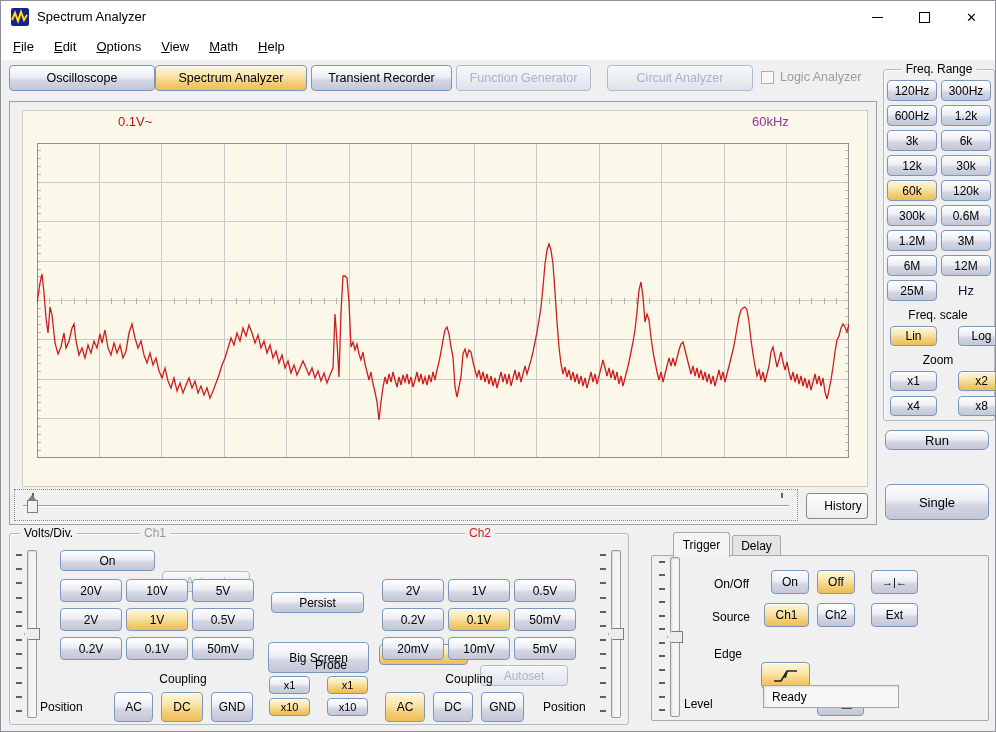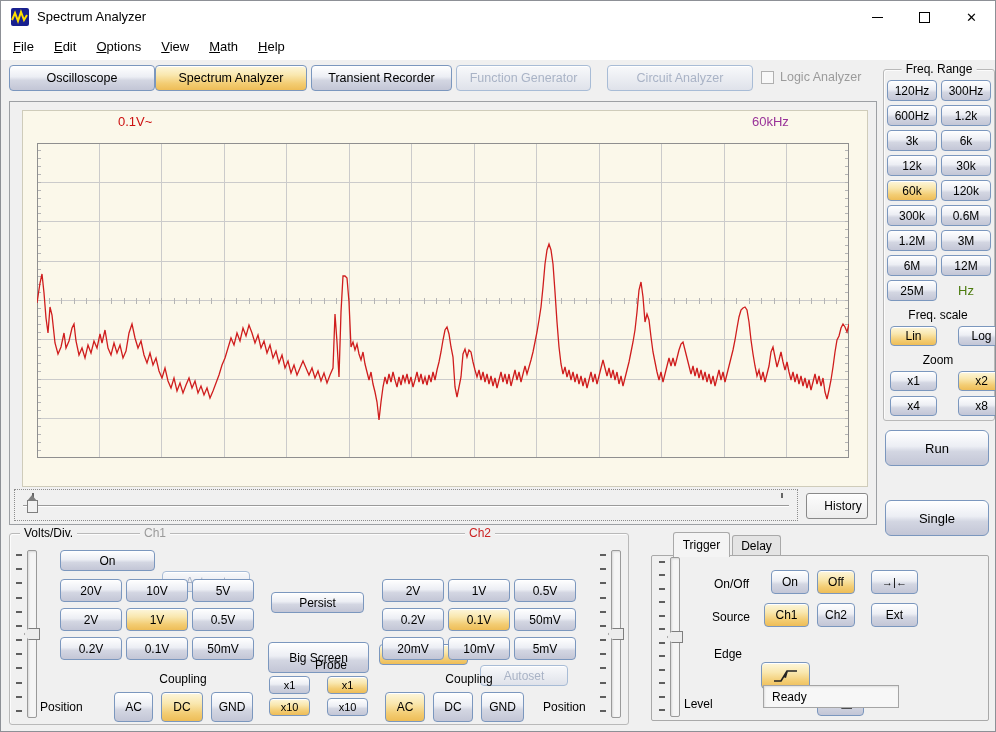--- a/index.html
+++ b/index.html
@@ -39,21 +39,21 @@
   #plot-svg{position:absolute;left:27px;top:41px;}
   
   .htrack{position:absolute;left:4px;top:387px;width:784px;height:32px;border:1px dotted #8c8c8c;box-sizing:border-box;}
   .htrack-line{position:absolute;left:8px;right:8px;top:15px;height:1px;background:#9a9a9a;box-shadow:0 1px 0 #ffffff;}
   .hthumb{position:absolute;left:12px;top:10px;width:11px;height:13px;background:#f1f1f1;border:1px solid #7e7e7e;box-sizing:border-box;}
   .hthumb:before{content:"";position:absolute;left:-1px;top:-6px;border-left:5px solid transparent;border-right:5px solid transparent;border-bottom:6px solid #7e7e7e;}
   .httick{position:absolute;top:3px;width:2px;height:5px;background:#666;}
   .history-btn{position:absolute;left:796px;top:391px;width:62px;height:26px;}
   
   #freq-grid{position:absolute;left:3px;top:10px;display:grid;grid-template-columns:50px 50px;grid-auto-rows:21px;gap:4px;}
-  .freq-unit{display:flex;align-items:center;justify-content:center;font-size:13px;color:#4d7c0f;}
+  .freq-unit{display:flex;align-items:center;justify-content:center;font-size:13px;color:#0f172a;}
   .btn-row{position:absolute;display:flex;gap:21px;}
   .btn-row .btn{width:47px;height:20px;}
   .small-label{position:absolute;width:104px;text-align:center;font-size:12px;color:#000;}
   
   .volt-grid{position:absolute;display:grid;grid-template-columns:repeat(3,62px);grid-auto-rows:23px;gap:6px 4px;}
   .coupling-row{position:absolute;display:flex;gap:8px;}
   .coupling-row .btn{height:30px;}
   .probe-col{position:absolute;display:flex;flex-direction:column;gap:4px;width:41px;}
   .probe-col .btn{height:18px;font-size:11px;}
   .panel-label{position:absolute;font-size:12px;color:#000;white-space:nowrap;}
@@ -335,21 +335,21 @@
     <div class="btn-row" id="zoom-row1" style="left:6px;top:301px;">
         <div class="btn">x1</div>
         <div class="btn gold">x2</div>
       </div>
     <div class="btn-row" id="zoom-row2" style="left:6px;top:326px;align-items:center;">
         <div class="btn">x4</div>
         <div class="btn">x8</div>
       </div>
   </div>
 
-  <div class="btn big-btn abs" style="left:884px;top:429px;width:104px;height:36px;">Run</div>
+  <div class="btn big-btn abs" style="left:884px;top:429px;width:104px;height:20px;">Run</div>
   <div class="btn big-btn abs" style="left:884px;top:463px;width:104px;height:36px;">Single</div>
 
   <div class="groupbox" style="left:8px;top:532px;width:618px;height:190px;">
     <span class="gb-label" style="left:10px;">Volts/Div.</span>
     <span class="gb-label gray" style="left:130px;">Ch1</span>
     <span class="gb-label red" style="left:455px;">Ch2</span>
 
     <div class="vslider" id="ch1-slider" style="left:4px;top:16px;height:168px;">
         <i class="vtick" style="top: 4px;"></i>
         <i class="vtick" style="top: 18.1818px;"></i>

